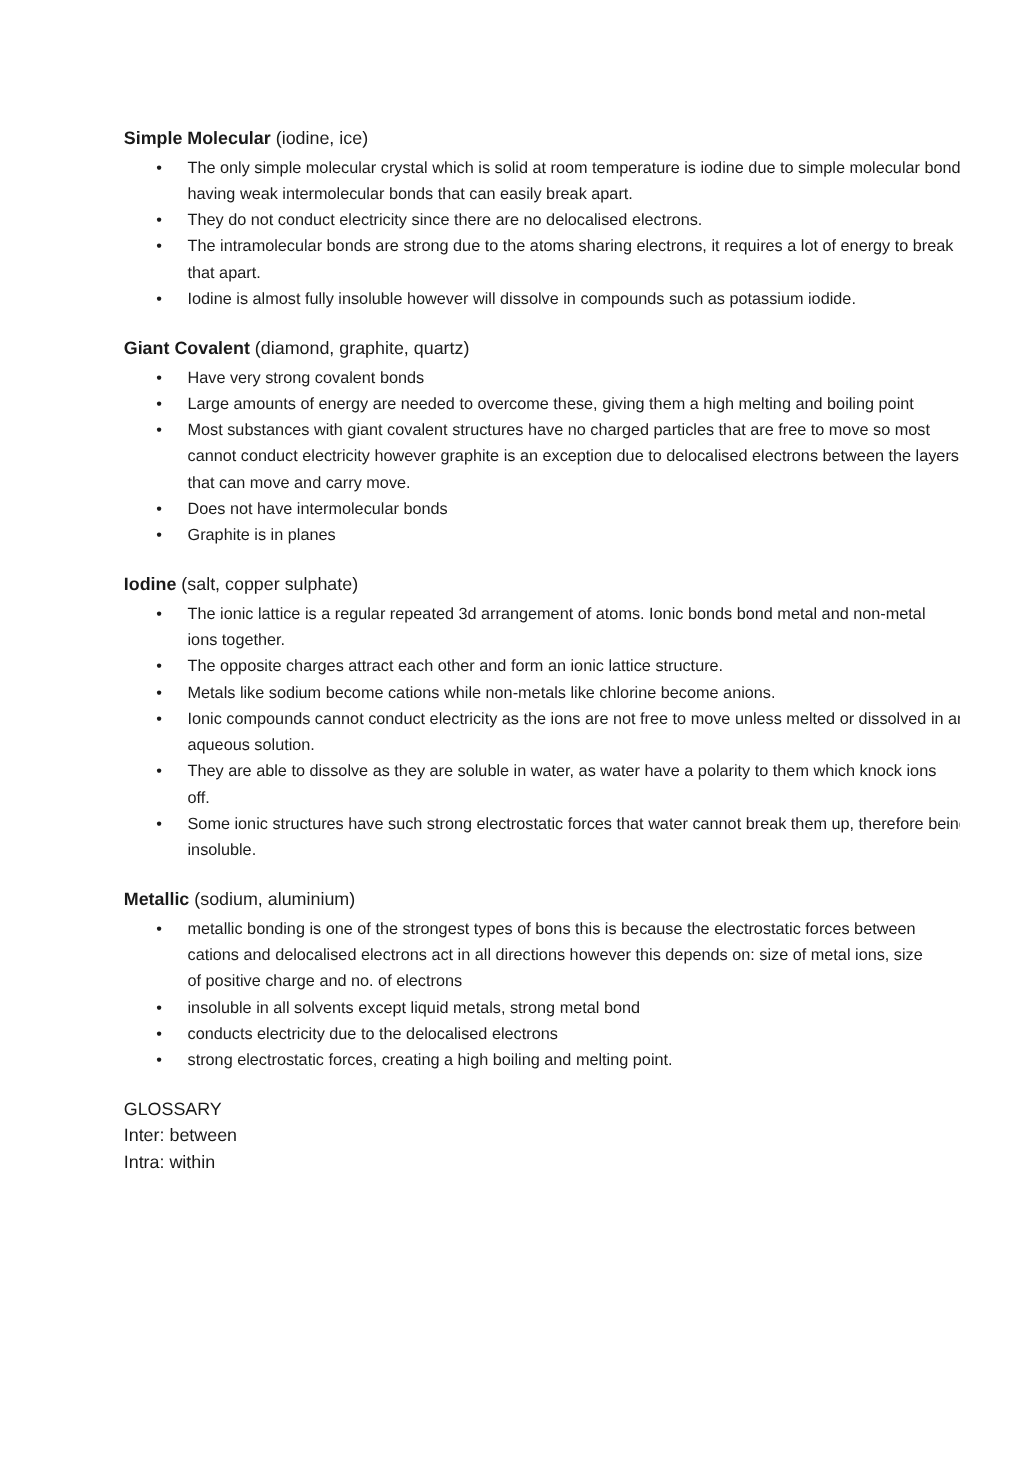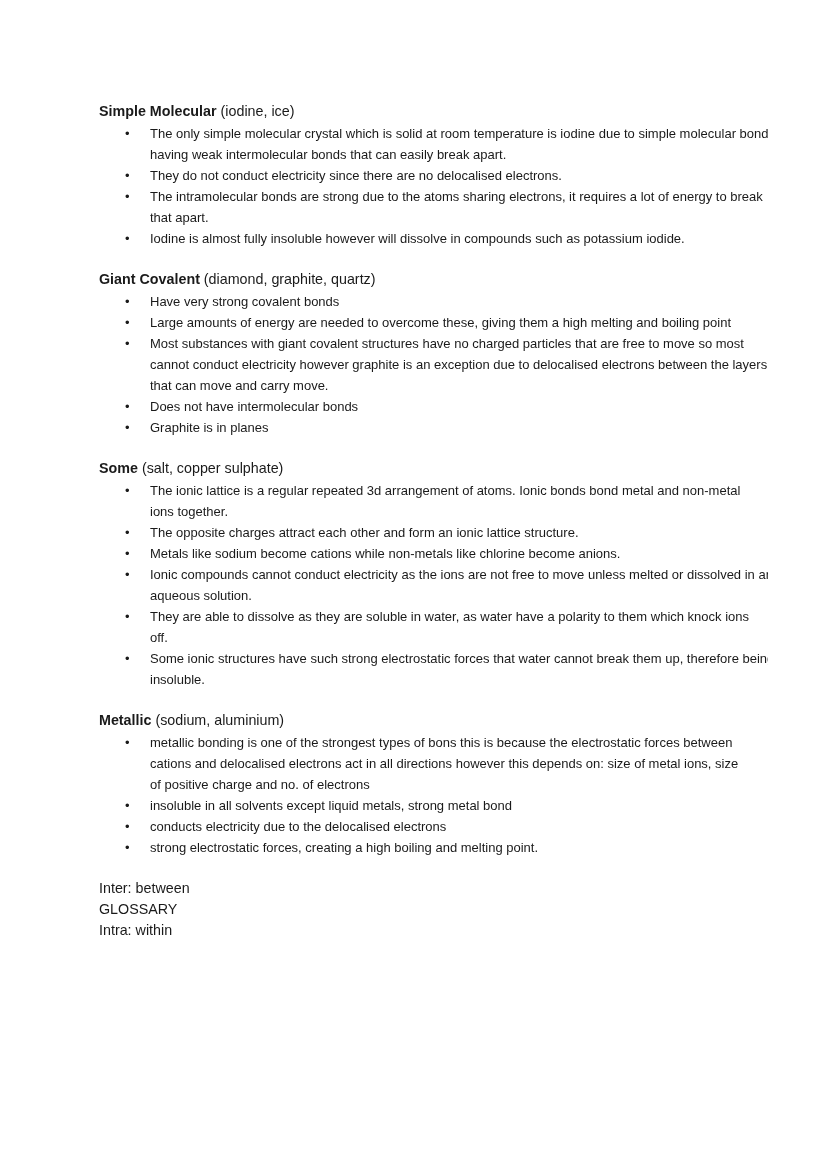--- a/index.html
+++ b/index.html
@@ -124,21 +124,21 @@
         <li>
             <span class="bullet-text">Does not have intermolecular bonds</span>
           </li>
         <li>
             <span class="bullet-text">Graphite is in planes</span>
           </li>
       </ul>
     </div>
 
     <div class="section">
-      <p class="section-heading"><span class="term">Some</span><span class="examples"> (salt, copper sulphate)</span></p>
+      <p class="section-heading"><span class="term">Iodine</span><span class="examples"> (salt, copper sulphate)</span></p>
       <ul class="bullets">
         <li>
             <span class="bullet-text narrow-4">The ionic lattice is a regular repeated 3d arrangement of atoms. Ionic bonds bond metal and non-metal ions together.</span>
           </li>
         <li>
             <span class="bullet-text">The opposite charges attract each other and form an ionic lattice structure.</span>
           </li>
         <li>
             <span class="bullet-text">Metals like sodium become cations while non-metals like chlorine become anions.</span>
           </li>
@@ -166,19 +166,19 @@
         <li>
             <span class="bullet-text">conducts electricity due to the delocalised electrons</span>
           </li>
         <li>
             <span class="bullet-text">strong electrostatic forces, creating a high boiling and melting point.</span>
           </li>
       </ul>
     </div>
 
     <div class="glossary">
+      <p class="glossary-line">GLOSSARY</p>
       <p class="glossary-line">Inter: between</p>
-      <p class="glossary-line">GLOSSARY</p>
       <p class="glossary-line">Intra: within</p>
     </div>
 
   </div>
 </div>
 
 </body></html>

